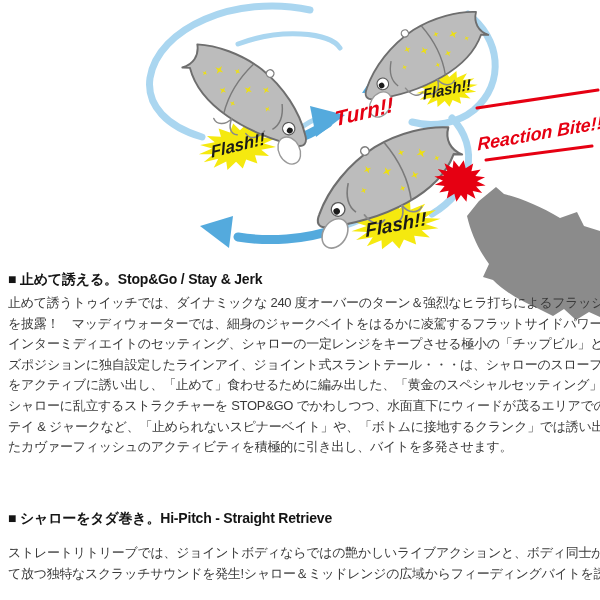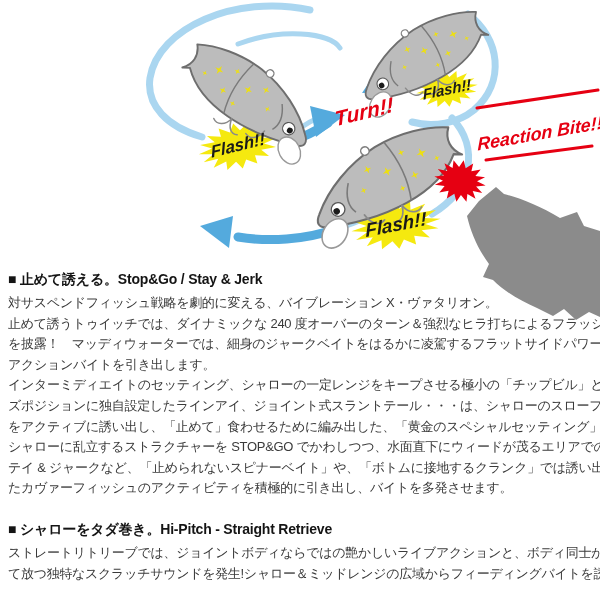--- a/index.html
+++ b/index.html
@@ -35,21 +35,21 @@
   .lbl-reaction{left:540px;top:134px;font-size:18px;color:#e60012;transform:translate(-50%,-50%) rotate(-10deg) skewX(-10deg);}
   
   .sec-heading{
     position:absolute;left:8px;white-space:nowrap;
     font-weight:bold;color:#141414;font-size:14px;letter-spacing:-0.2px;
   }
   .sec-body{position:absolute;left:8px;width:592px;color:#3a3a3a;}
   .sec-body .ln{white-space:nowrap;font-size:13px;line-height:20.6px;letter-spacing:-0.3px;}
   .h1pos{top:259px;}
   .b1pos{top:293px;}
-  .h2pos{top:509px;}
+  .h2pos{top:498px;}
   .b2pos{top:543px;}
 </style>
 </head>
 <body>
 
 <div class="page">
 
   <div class="illu">
     <svg width="600" height="330" viewBox="0 0 600 330">
       <defs>
@@ -119,24 +119,22 @@
 
     <div class="lbl lbl-flash1">Flash!!</div>
     <div class="lbl lbl-flash2">Flash!!</div>
     <div class="lbl lbl-flash3">Flash!!</div>
     <div class="lbl lbl-turn">Turn!!</div>
     <div class="lbl lbl-reaction">Reaction Bite!!</div>
   </div>
 
   <h2 class="sec-heading h1pos">■ 止めて誘える。Stop&amp;Go / Stay &amp; Jerk</h2>
   <div class="sec-body b1pos">
-    <div class="ln">対サスペンドフィッシュ戦略を劇的に変える、バイブレーション X・ヴァタリオン。</div>
     <div class="ln">止めて誘うトゥイッチでは、ダイナミックな 240 度オーバーのターン＆強烈なヒラ打ちによるフラッシング</div>
     <div class="ln">を披露！　マッディウォーターでは、細身のジャークベイトをはるかに凌駕するフラットサイドパワーでリ</div>
-    <div class="ln">アクションバイトを引き出します。</div>
     <div class="ln">インターミディエイトのセッティング、シャローの一定レンジをキープさせる極小の「チップビル」とノー</div>
     <div class="ln">ズポジションに独自設定したラインアイ、ジョイント式スラントテール・・・は、シャローのスローフィッシュ</div>
     <div class="ln">をアクティブに誘い出し、「止めて」食わせるために編み出した、「黄金のスペシャルセッティング」。</div>
     <div class="ln">シャローに乱立するストラクチャーを STOP&amp;GO でかわしつつ、水面直下にウィードが茂るエリアでのス</div>
     <div class="ln">テイ &amp; ジャークなど、「止められないスピナーベイト」や、「ボトムに接地するクランク」では誘い出せなかっ</div>
     <div class="ln">たカヴァーフィッシュのアクティビティを積極的に引き出し、バイトを多発させます。</div>
   </div>
 
   <h2 class="sec-heading h2pos">■ シャローをタダ巻き。Hi-Pitch - Straight Retrieve</h2>
   <div class="sec-body b2pos">

